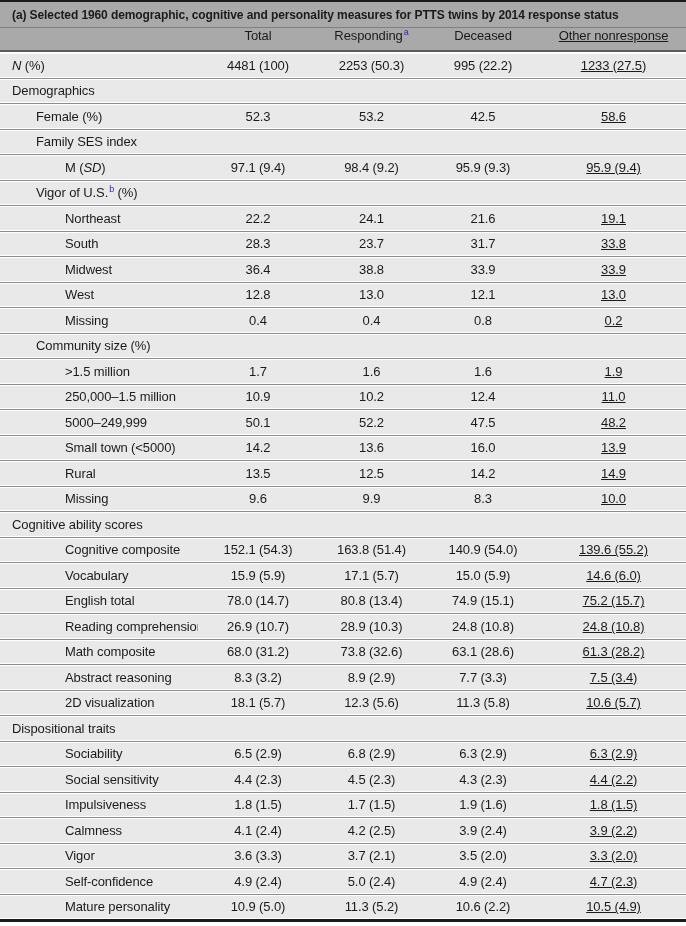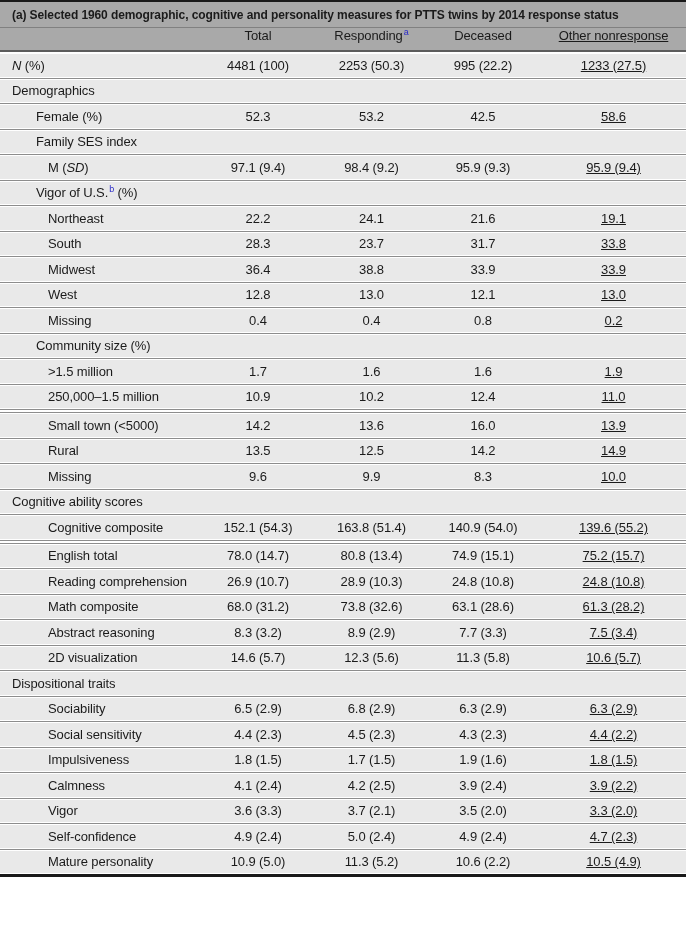--- a/index.html
+++ b/index.html
@@ -58,21 +58,21 @@
     background:linear-gradient(to bottom,#fff 0px,#fff 1px,var(--rule) 1px,var(--rule) 2px,#fff 2px,#fff 3px);
   }
   .label{width:198px;overflow:hidden;}
   .hspacer{width:198px;}
   .c0{width:120px;text-align:center;}
   .c1{width:107px;text-align:center;}
   .c2{width:116px;text-align:center;}
   .c3{width:145px;text-align:center;text-decoration:underline;}
   .ind0{padding-left:12px;}
   .ind1{padding-left:36px;}
-  .ind2{padding-left:48px;}
+  .ind2{padding-left:65px;}
   .it{font-style:italic;}
   .sup{
     color:var(--blue);
     font-size:9px;
     vertical-align:super;
     line-height:0;
     margin-left:1px;
   }
 </style>
 </head>
@@ -180,20 +180,27 @@
       </div>
       <div class="sep"></div>
       <div class="row">
         <div class="label ind2"><span>250,000–1.5 million</span></div>
         <div class="cell c0">10.9</div>
         <div class="cell c1">10.2</div>
         <div class="cell c2">12.4</div>
         <div class="cell c3">11.0</div>
       </div>
       <div class="sep"></div>
+      <div class="row">
+        <div class="label ind2"><span>5000–249,999</span></div>
+        <div class="cell c0">50.1</div>
+        <div class="cell c1">52.2</div>
+        <div class="cell c2">47.5</div>
+        <div class="cell c3">48.2</div>
+      </div>
       <div class="sep"></div>
       <div class="row">
         <div class="label ind2"><span>Small town (&lt;5000)</span></div>
         <div class="cell c0">14.2</div>
         <div class="cell c1">13.6</div>
         <div class="cell c2">16.0</div>
         <div class="cell c3">13.9</div>
       </div>
       <div class="sep"></div>
       <div class="row">
@@ -217,20 +224,27 @@
       </div>
       <div class="sep"></div>
       <div class="row">
         <div class="label ind2"><span>Cognitive composite</span></div>
         <div class="cell c0">152.1 (54.3)</div>
         <div class="cell c1">163.8 (51.4)</div>
         <div class="cell c2">140.9 (54.0)</div>
         <div class="cell c3">139.6 (55.2)</div>
       </div>
       <div class="sep"></div>
+      <div class="row">
+        <div class="label ind2"><span>Vocabulary</span></div>
+        <div class="cell c0">15.9 (5.9)</div>
+        <div class="cell c1">17.1 (5.7)</div>
+        <div class="cell c2">15.0 (5.9)</div>
+        <div class="cell c3">14.6 (6.0)</div>
+      </div>
       <div class="sep"></div>
       <div class="row">
         <div class="label ind2"><span>English total</span></div>
         <div class="cell c0">78.0 (14.7)</div>
         <div class="cell c1">80.8 (13.4)</div>
         <div class="cell c2">74.9 (15.1)</div>
         <div class="cell c3">75.2 (15.7)</div>
       </div>
       <div class="sep"></div>
       <div class="row">
@@ -252,21 +266,21 @@
       <div class="row">
         <div class="label ind2"><span>Abstract reasoning</span></div>
         <div class="cell c0">8.3 (3.2)</div>
         <div class="cell c1">8.9 (2.9)</div>
         <div class="cell c2">7.7 (3.3)</div>
         <div class="cell c3">7.5 (3.4)</div>
       </div>
       <div class="sep"></div>
       <div class="row">
         <div class="label ind2"><span>2D visualization</span></div>
-        <div class="cell c0">14.6 (5.7)</div>
+        <div class="cell c0">18.1 (5.7)</div>
         <div class="cell c1">12.3 (5.6)</div>
         <div class="cell c2">11.3 (5.8)</div>
         <div class="cell c3">10.6 (5.7)</div>
       </div>
       <div class="sep"></div>
       <div class="row">
         <div class="label ind0"><span>Dispositional traits</span></div>
       </div>
       <div class="sep"></div>
       <div class="row">

